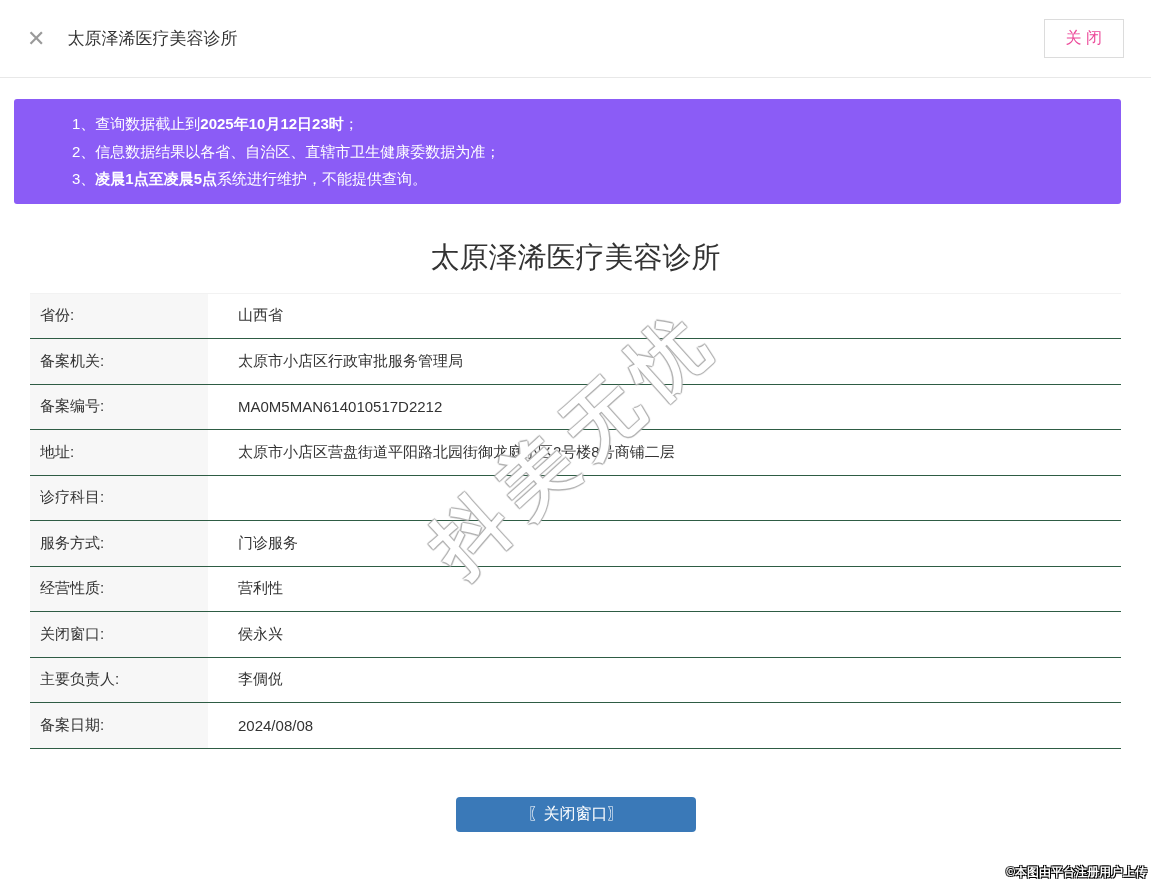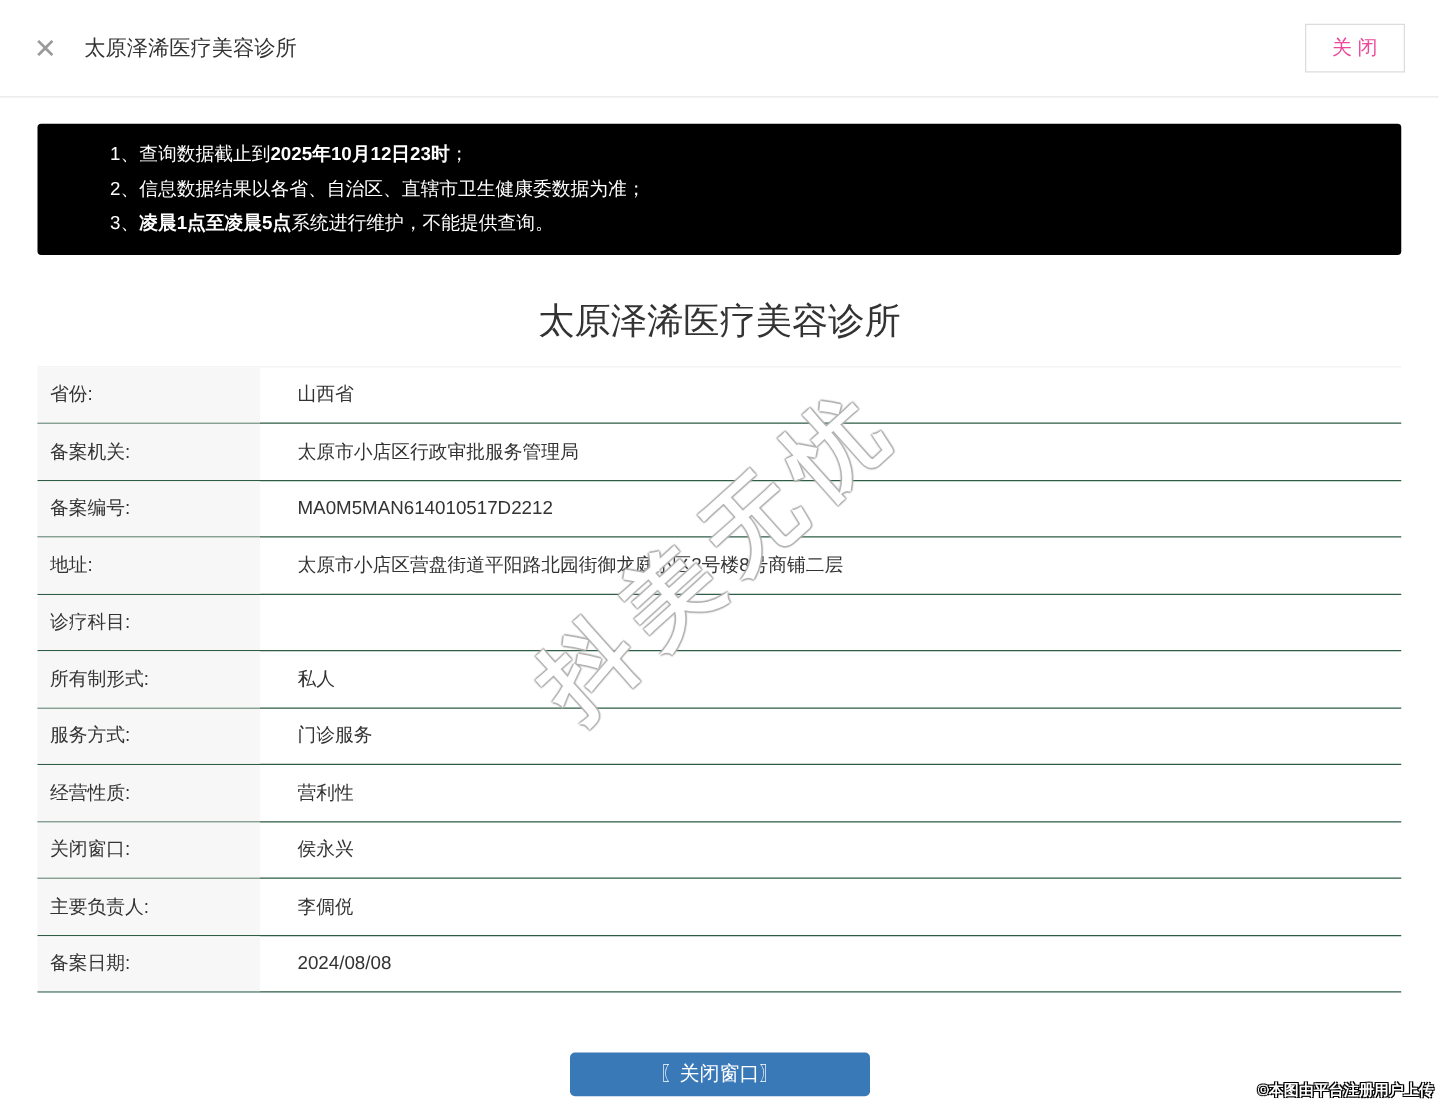--- a/index.html
+++ b/index.html
@@ -34,22 +34,22 @@
     background: #fff;
     border: 1px solid #dcdcdc;
     font-size: 16px;
     color: #ec4899;
     padding: 8px 21px;
     cursor: pointer;
     font-family: inherit;
   }
   
   .notice {
-    margin: 21px 30px 0 30px;
-    background: #000000;
+    margin: 21px 30px 0 14px;
+    background: #8b5cf6;
     color: #fff;
     border-radius: 3px;
     padding: 11px 24px 11px 58px;
     font-size: 15px;
   }
   .notice-line { line-height: 27.5px; }
   .notice-line b { font-weight: 700; }
   
   .main-title {
     margin-top: 36px;
@@ -167,24 +167,20 @@
 
   <div class="row">
     <div class="row-label">地址:</div>
     <div class="row-value">太原市小店区营盘街道平阳路北园街御龙庭小区2号楼8号商铺二层</div>
   </div>
 
   <div class="row">
     <div class="row-label">诊疗科目:</div>
   </div>
 
-  <div class="row">
-    <div class="row-label">所有制形式:</div>
-    <div class="row-value">私人</div>
-  </div>
 
   <div class="row">
     <div class="row-label">服务方式:</div>
     <div class="row-value">门诊服务</div>
   </div>
 
   <div class="row">
     <div class="row-label">经营性质:</div>
     <div class="row-value">营利性</div>
   </div>

